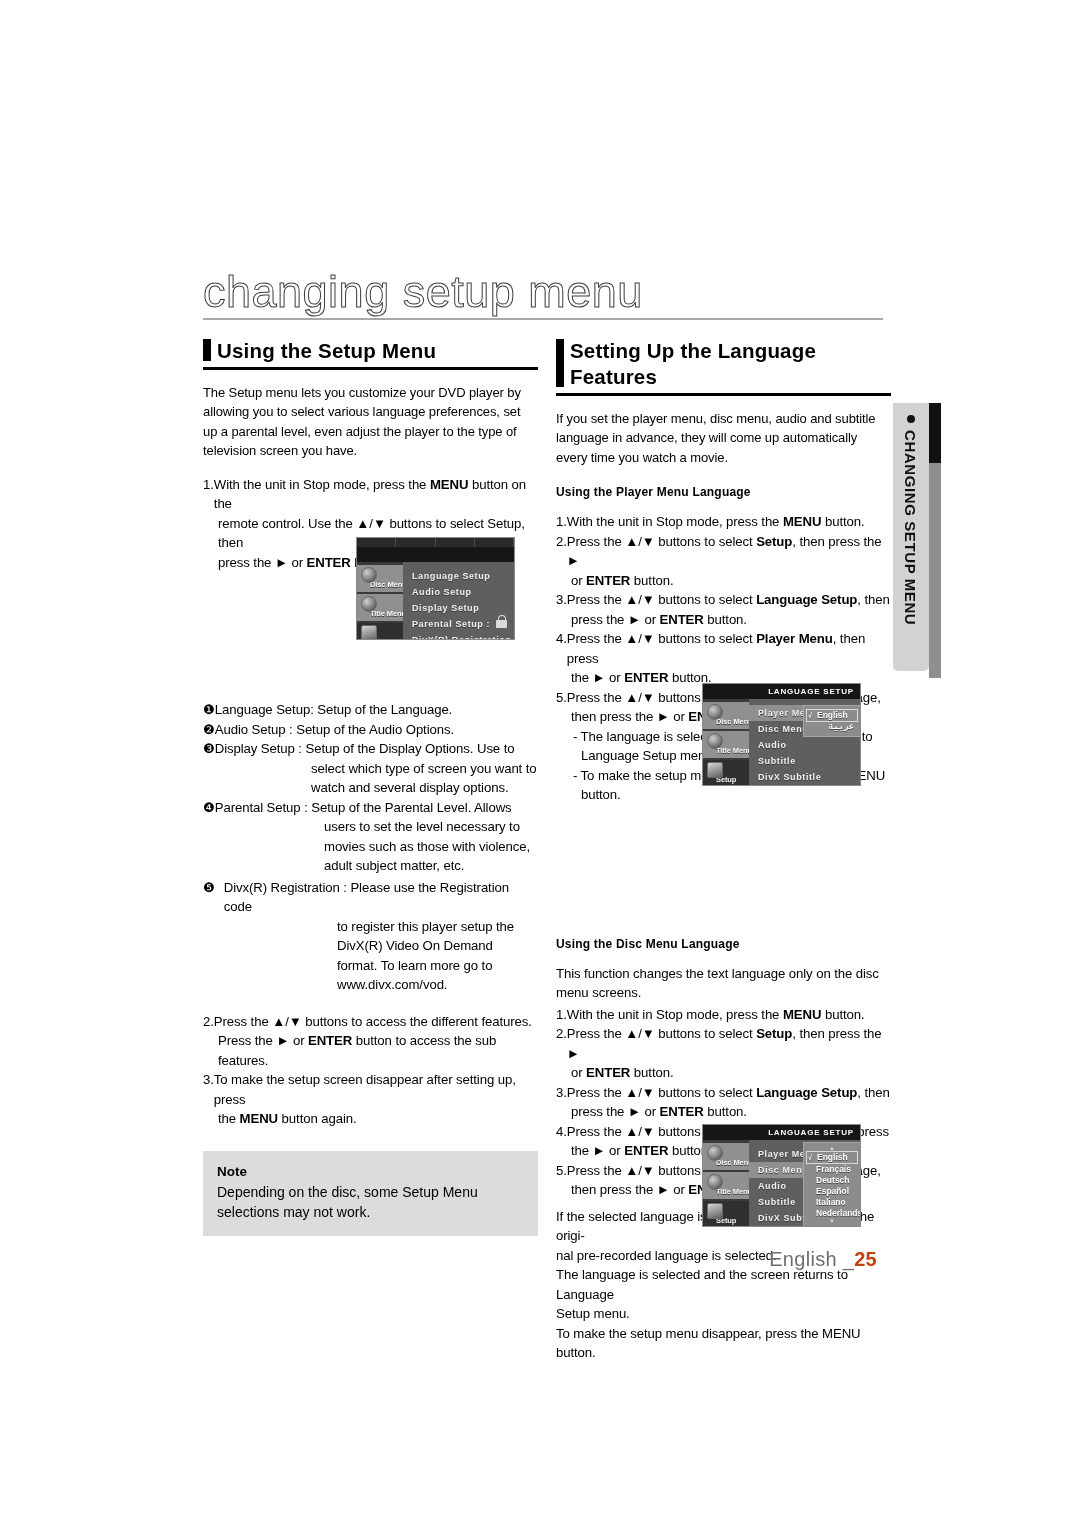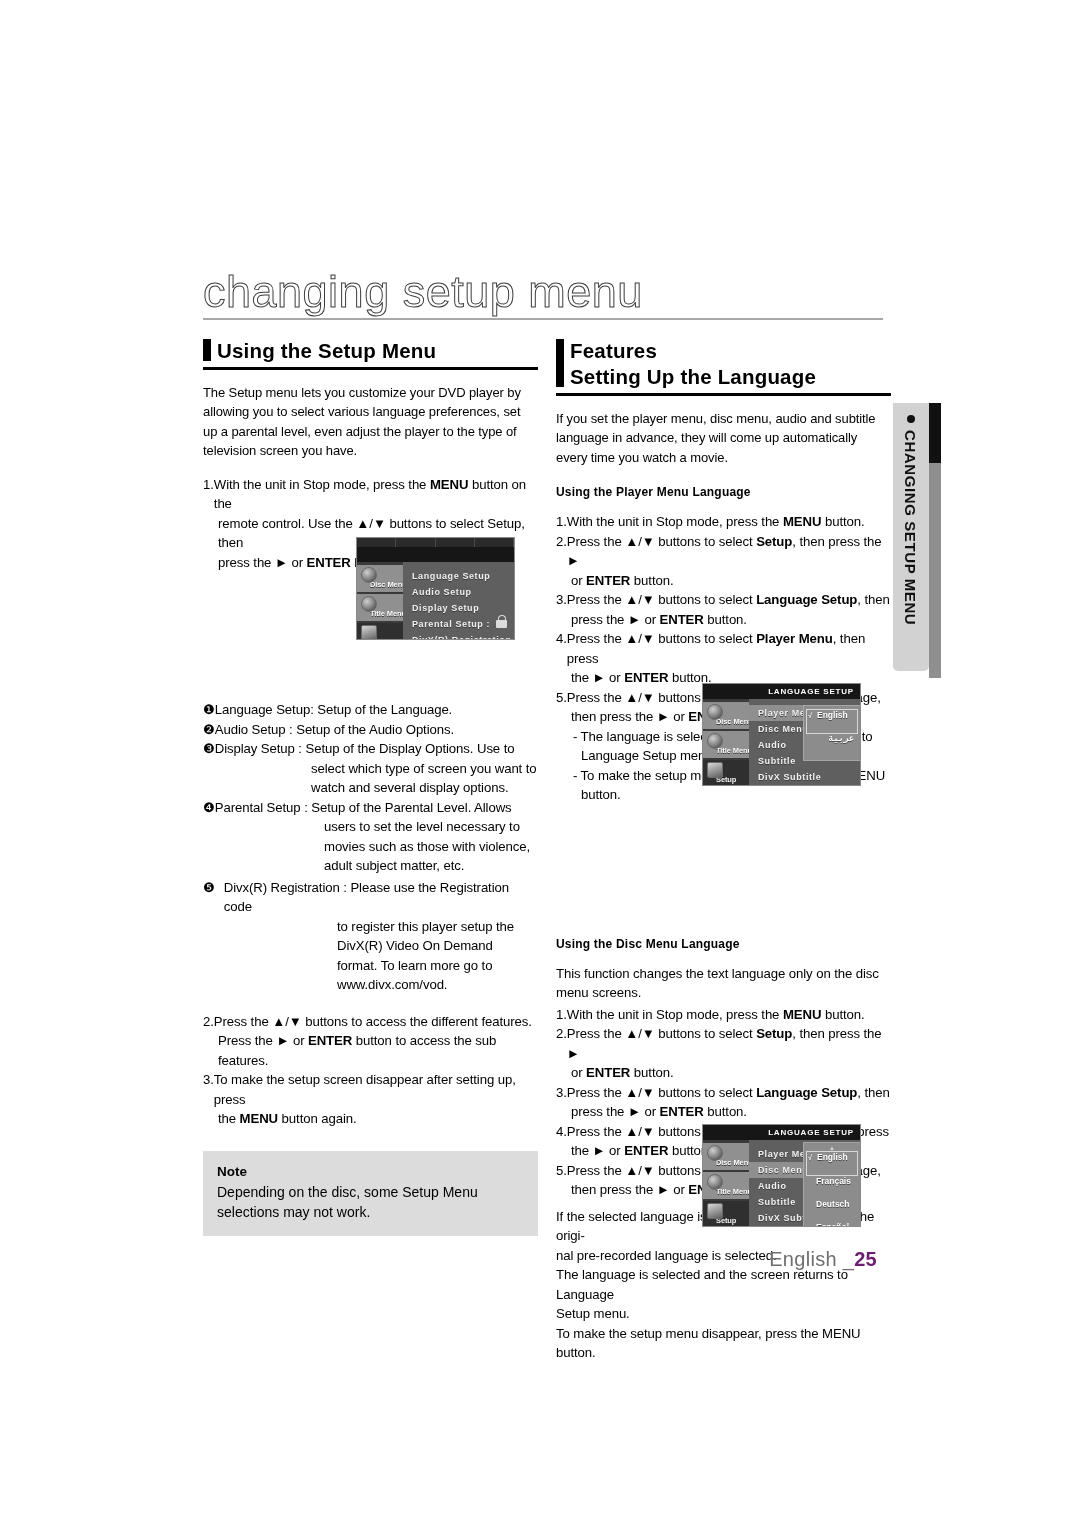--- a/index.html
+++ b/index.html
@@ -287,21 +287,21 @@
     background: #8c8c8c;
     border: 1px solid #a6a6a6;
     box-sizing: border-box;
     padding: 3px 2px 3px 2px;
   }
   .osd-popup .p-item {
     font-size: 8.5px;
     font-weight: bold;
     color: #ffffff;
     line-height: 11px;
-    padding: 0 4px 12px 10px;
+    padding: 0 4px 0 10px;
     white-space: nowrap;
     position: relative;
     text-shadow: 0 1px 0 #4a4a4a;
   }
   .osd-popup .p-item.first {
     border: 1px solid #d8d8d8;
     background: #8c8c8c;
   }
   .osd-popup .p-item.check::before {
     content: "√";
@@ -408,21 +408,21 @@
   .footer {
     position: absolute;
     right: 203px;
     top: 1248px;
     font-size: 20px;
     color: #6e6e6e;
     letter-spacing: 0.3px;
   }
   .footer .pg {
     font-weight: bold;
-    color: #701a75;
+    color: #c2410c;
   }
 </style>
 </head>
 <body>
 
 <div class="page">
 
   <div class="chapter-title-wrap">
     <div class="chapter-title">changing setup menu</div>
   </div>
@@ -509,22 +509,22 @@
 
     <div class="note-box">
       <div class="note-title">Note</div>
       <div class="note-text">Depending on the disc, some Setup Menu selections may not work.</div>
     </div>
   </div>
 
   <div class="col-right">
 
     <div class="sec-head">
+      <h2>Setting Up the Language</h2>
       <h2>Features</h2>
-      <h2>Setting Up the Language</h2>
     </div>
     <div class="sec-rule"></div>
 
     <p class="body-p">If you set the player menu, disc menu, audio and subtitle language in advance, they will come up automatically every time you watch a movie.</p>
 
     <div class="sub-head">Using the Player Menu Language</div>
 
     <div class="num-list">
       <div class="num-row">
         <span class="marker">1.</span>

